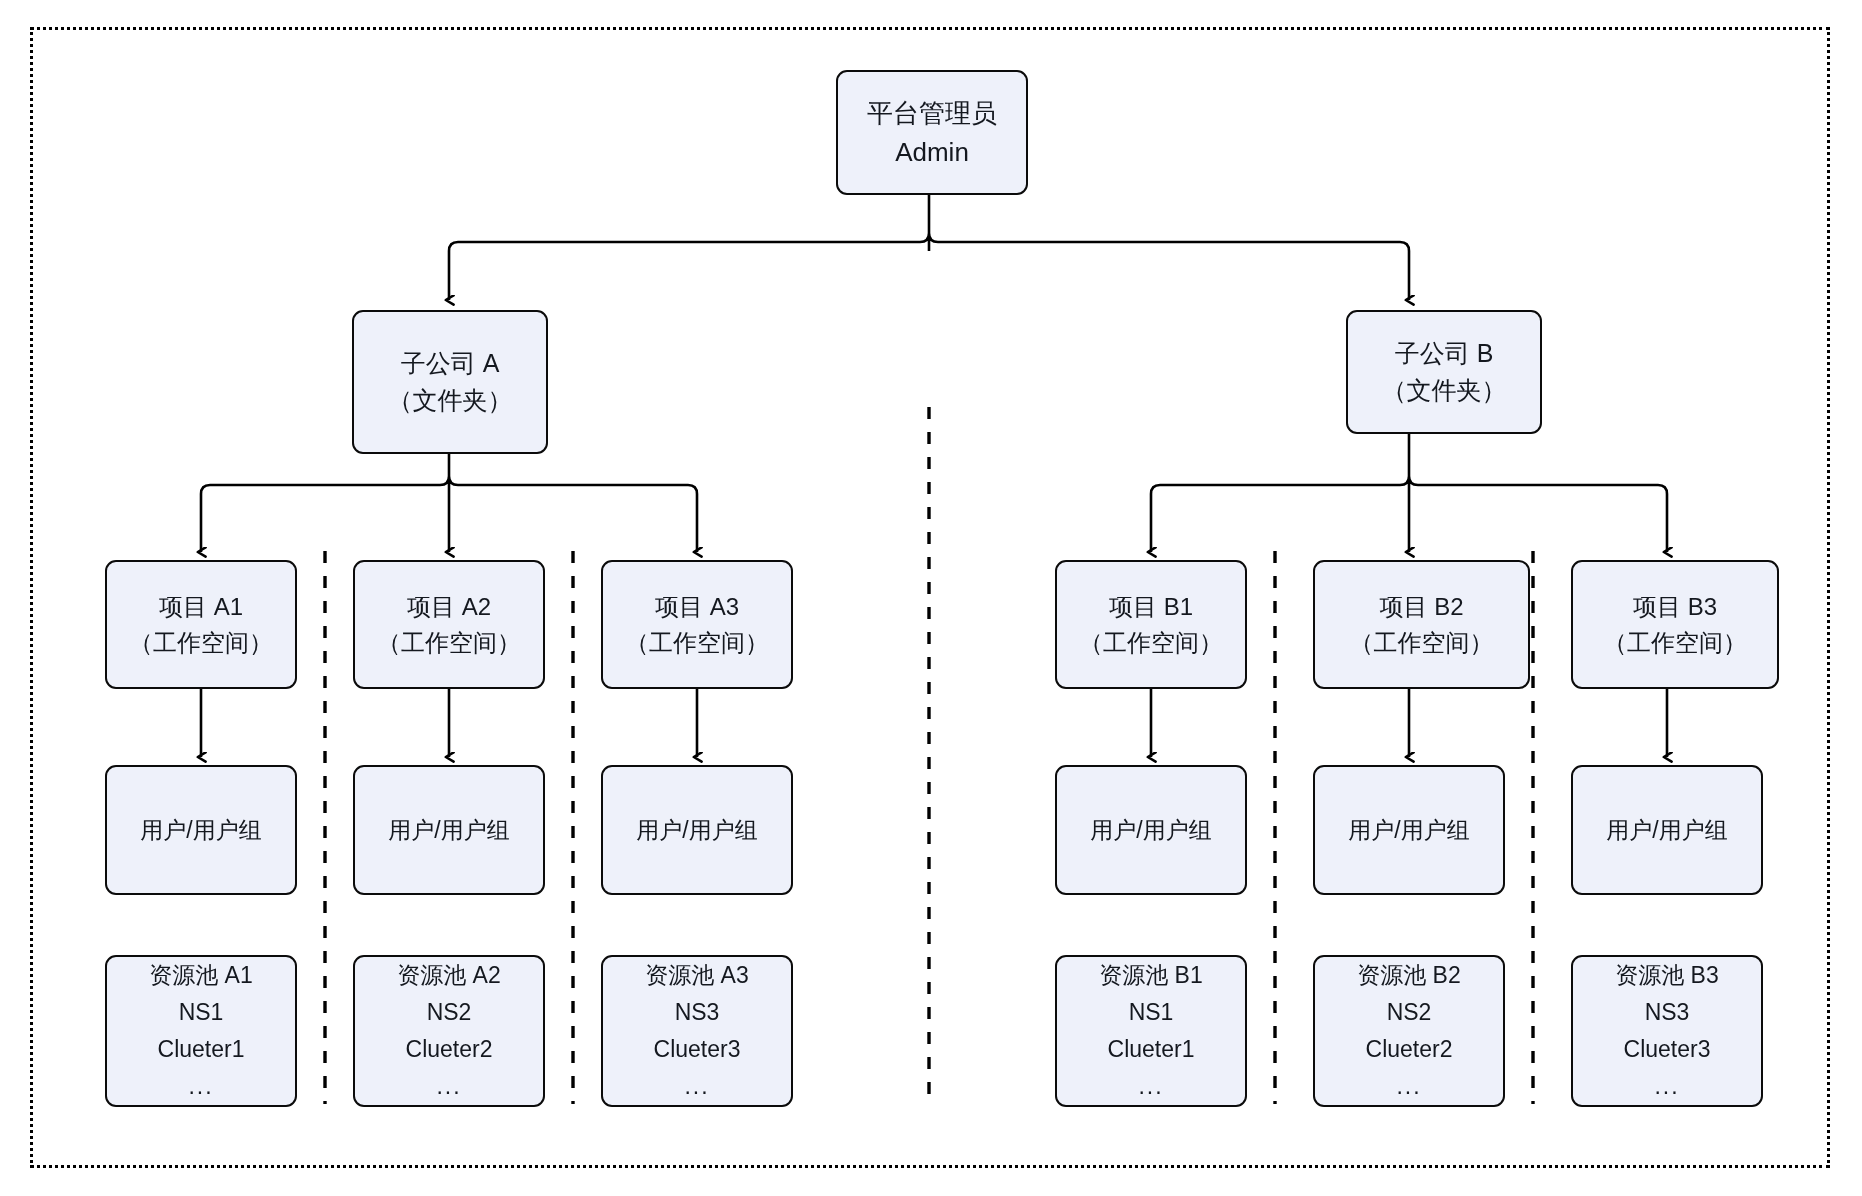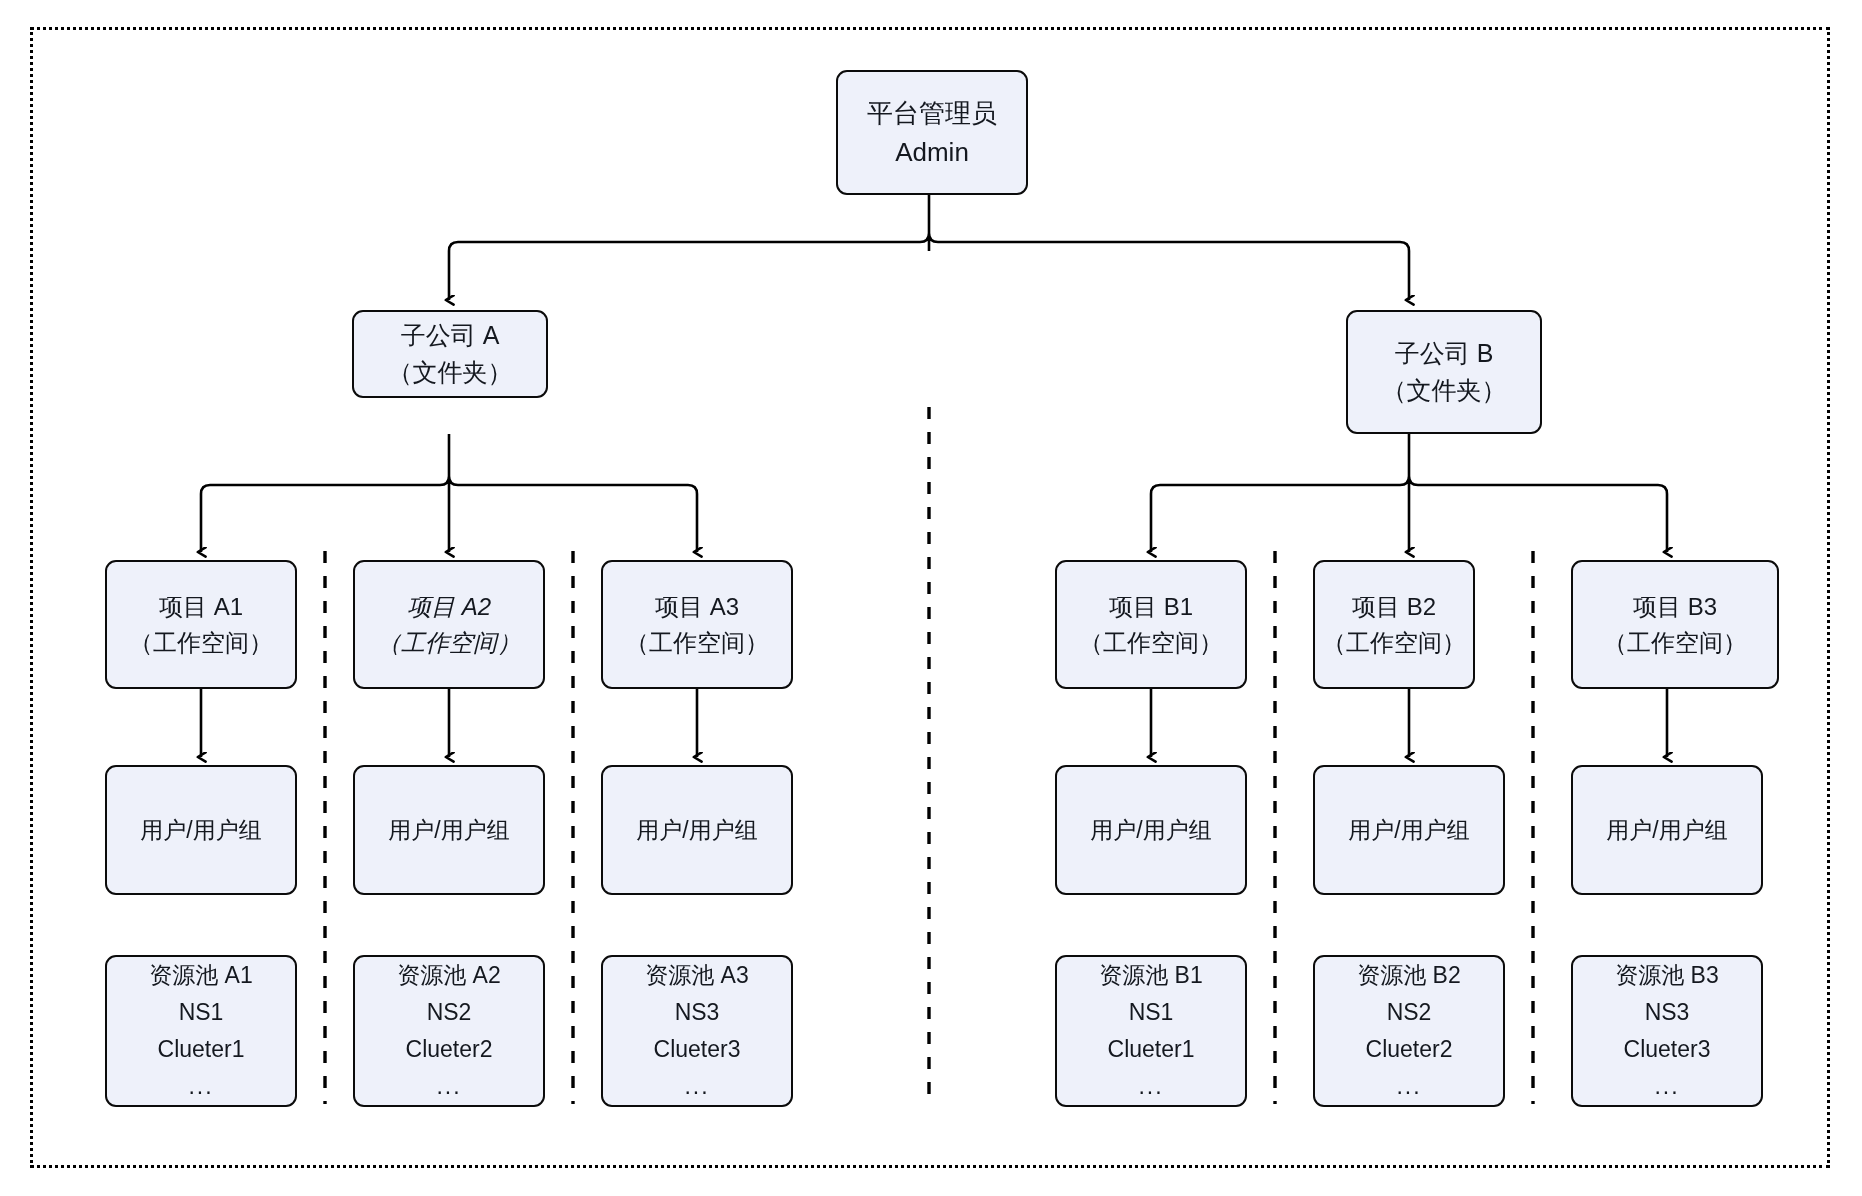--- a/index.html
+++ b/index.html
@@ -109,46 +109,46 @@
       <line x1="1533" y1="551" x2="1533" y2="1104"></line>
       <line x1="929" y1="407" x2="929" y2="1104"></line>
     </g>
   </svg>
 
   <div class="node n-root" style="left:836px; top:70px; width:192px; height:125px;">
     <span class="ln">平台管理员</span>
     <span class="ln">Admin</span>
   </div>
 
-  <div class="node n-org" style="left:352px; top:310px; width:196px; height:88px;">
+  <div class="node n-org" style="left:352px; top:310px; width:196px; height:144px;">
     <span class="ln">子公司 A</span>
     <span class="ln">（文件夹）</span>
   </div>
   <div class="node n-org" style="left:1306px; top:310px; width:196px; height:124px;margin-left:40px;">
     <span class="ln">子公司 B</span>
     <span class="ln">（文件夹）</span>
   </div>
 
   <div class="node n-proj" style="left:105px; top:560px; width:192px; height:129px;">
     <span class="ln">项目 A1</span>
     <span class="ln">（工作空间）</span>
   </div>
-  <div class="node n-proj" style="left:353px; top:560px; width:192px; height:129px;font-style:italic;">
+  <div class="node n-proj" style="left:353px; top:560px; width:192px; height:129px;">
     <span class="ln">项目 A2</span>
     <span class="ln">（工作空间）</span>
   </div>
   <div class="node n-proj" style="left:601px; top:560px; width:192px; height:129px;">
     <span class="ln">项目 A3</span>
     <span class="ln">（工作空间）</span>
   </div>
   <div class="node n-proj" style="left:1055px; top:560px; width:192px; height:129px;">
     <span class="ln">项目 B1</span>
     <span class="ln">（工作空间）</span>
   </div>
-  <div class="node n-proj" style="left:1313px; top:560px; width:162px; height:129px;">
+  <div class="node n-proj" style="left:1313px; top:560px; width:217px; height:129px;">
     <span class="ln">项目 B2</span>
     <span class="ln">（工作空间）</span>
   </div>
   <div class="node n-proj" style="left:1571px; top:560px; width:208px; height:129px;">
     <span class="ln">项目 B3</span>
     <span class="ln">（工作空间）</span>
   </div>
 
   <div class="node n-users" style="left:105px; top:765px; width:192px; height:130px;">
     <span class="ln">用户/用户组</span>

